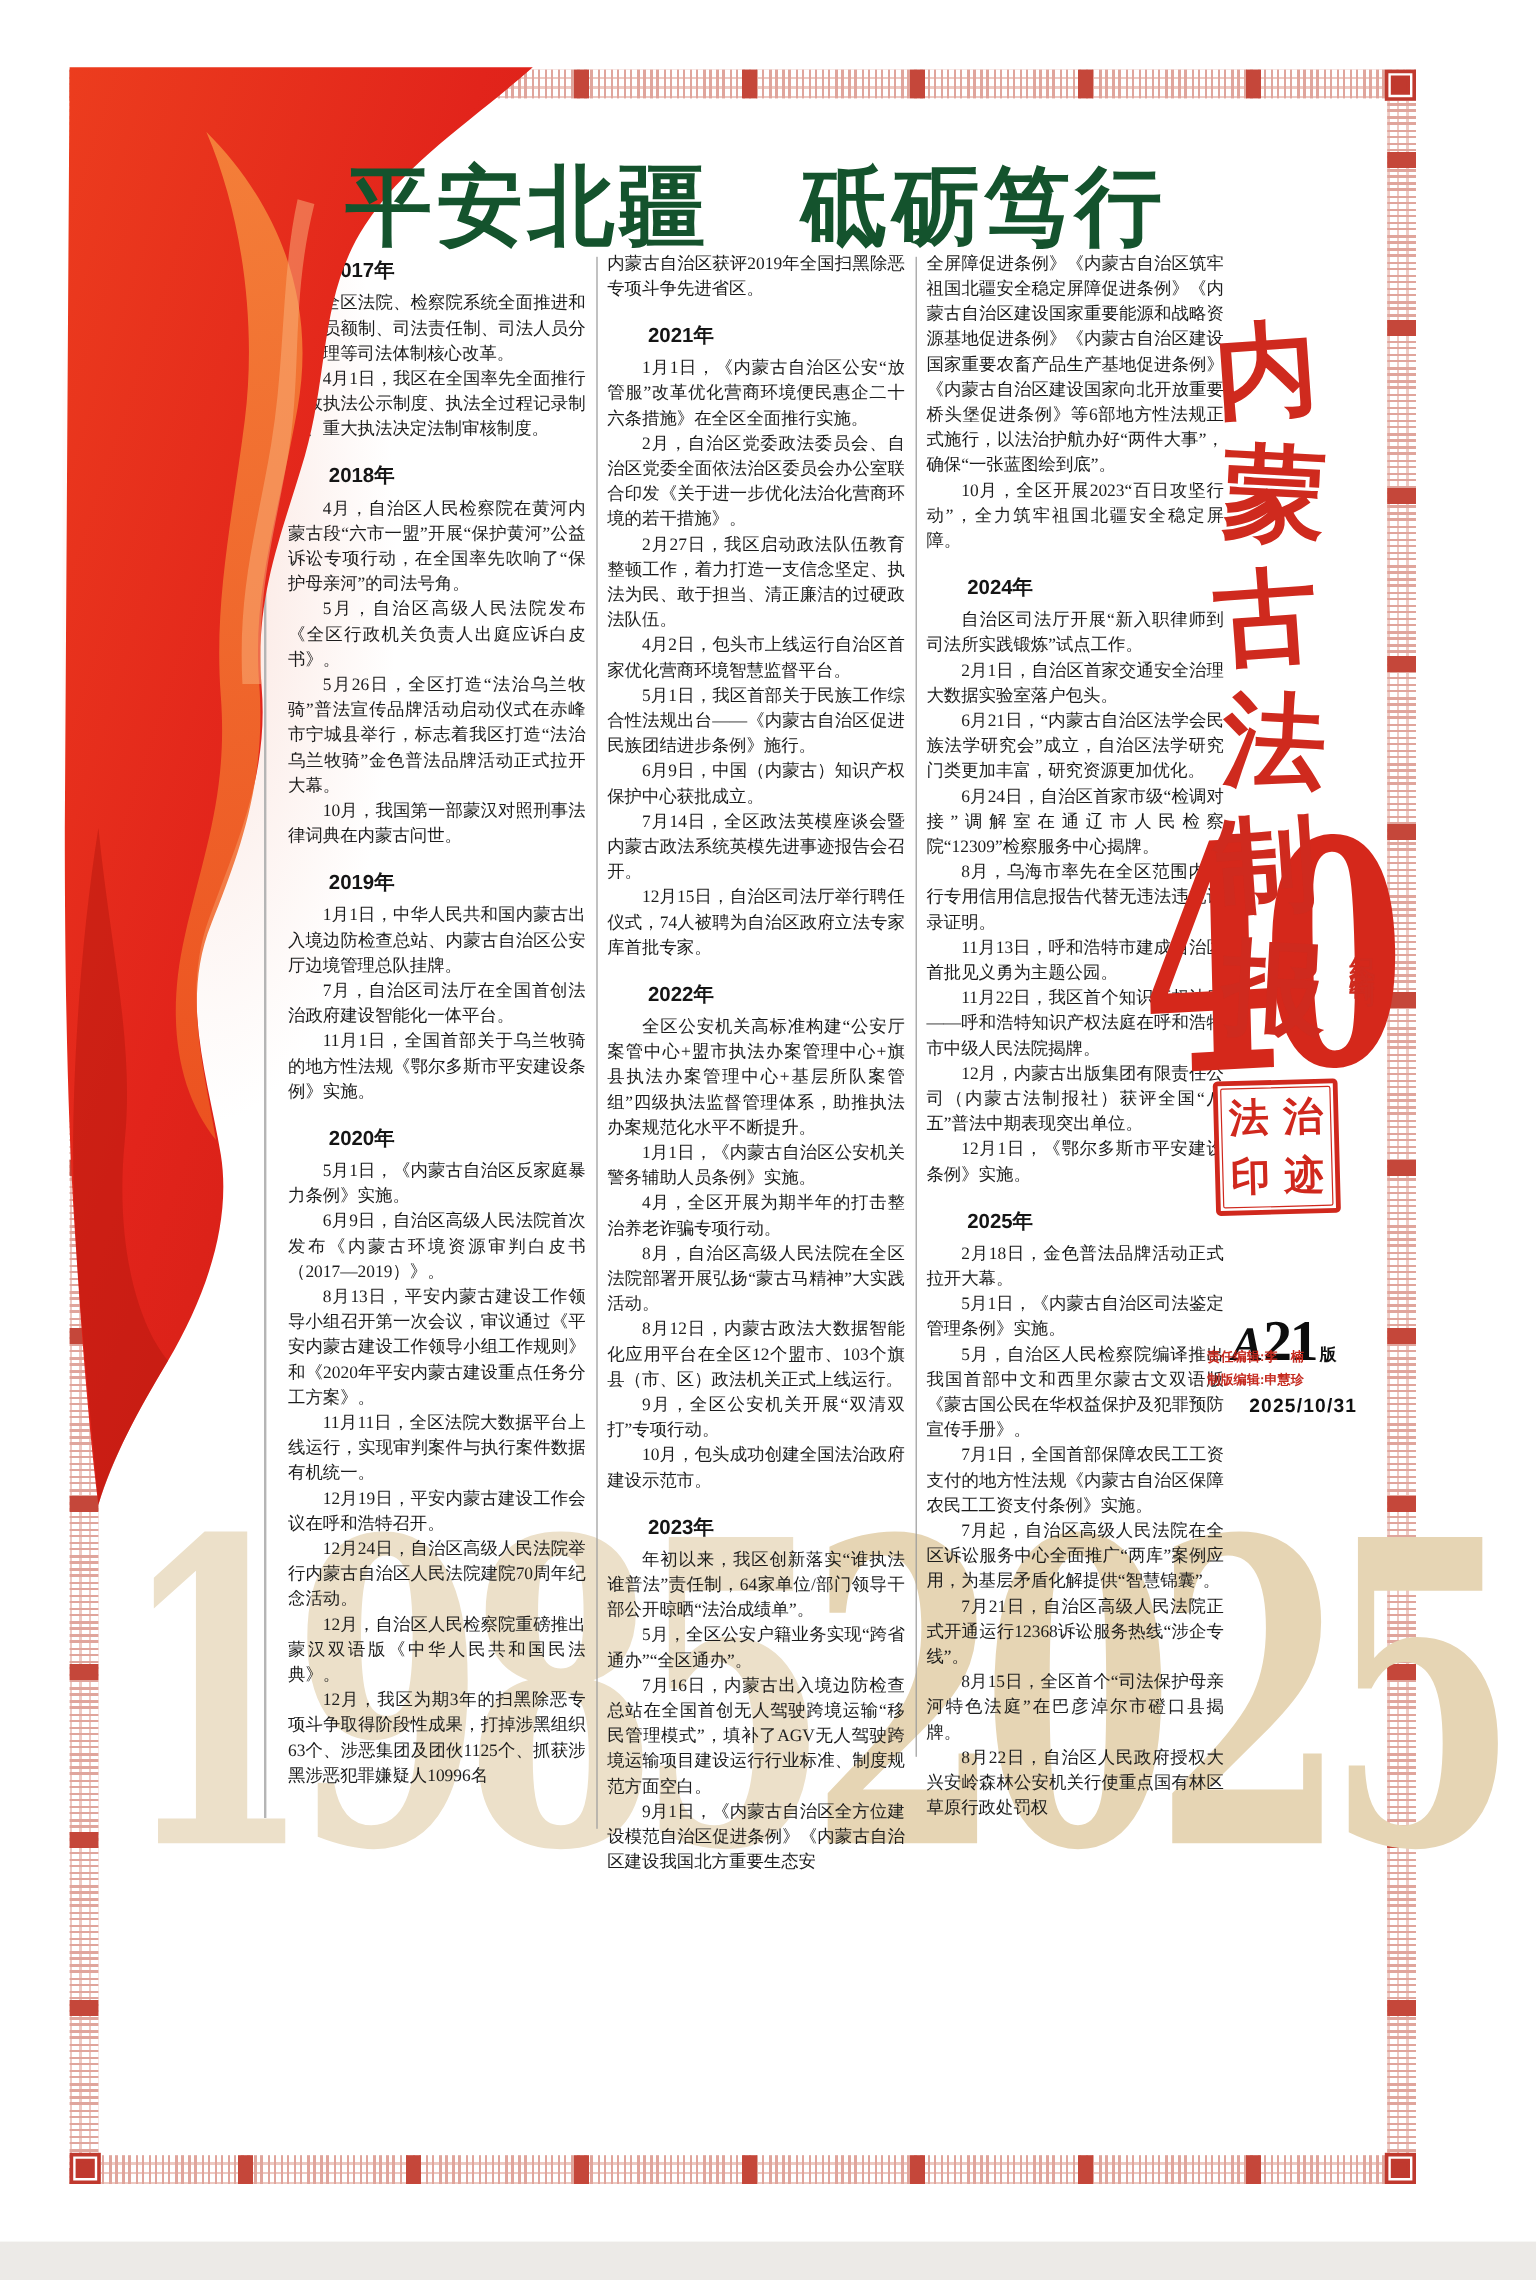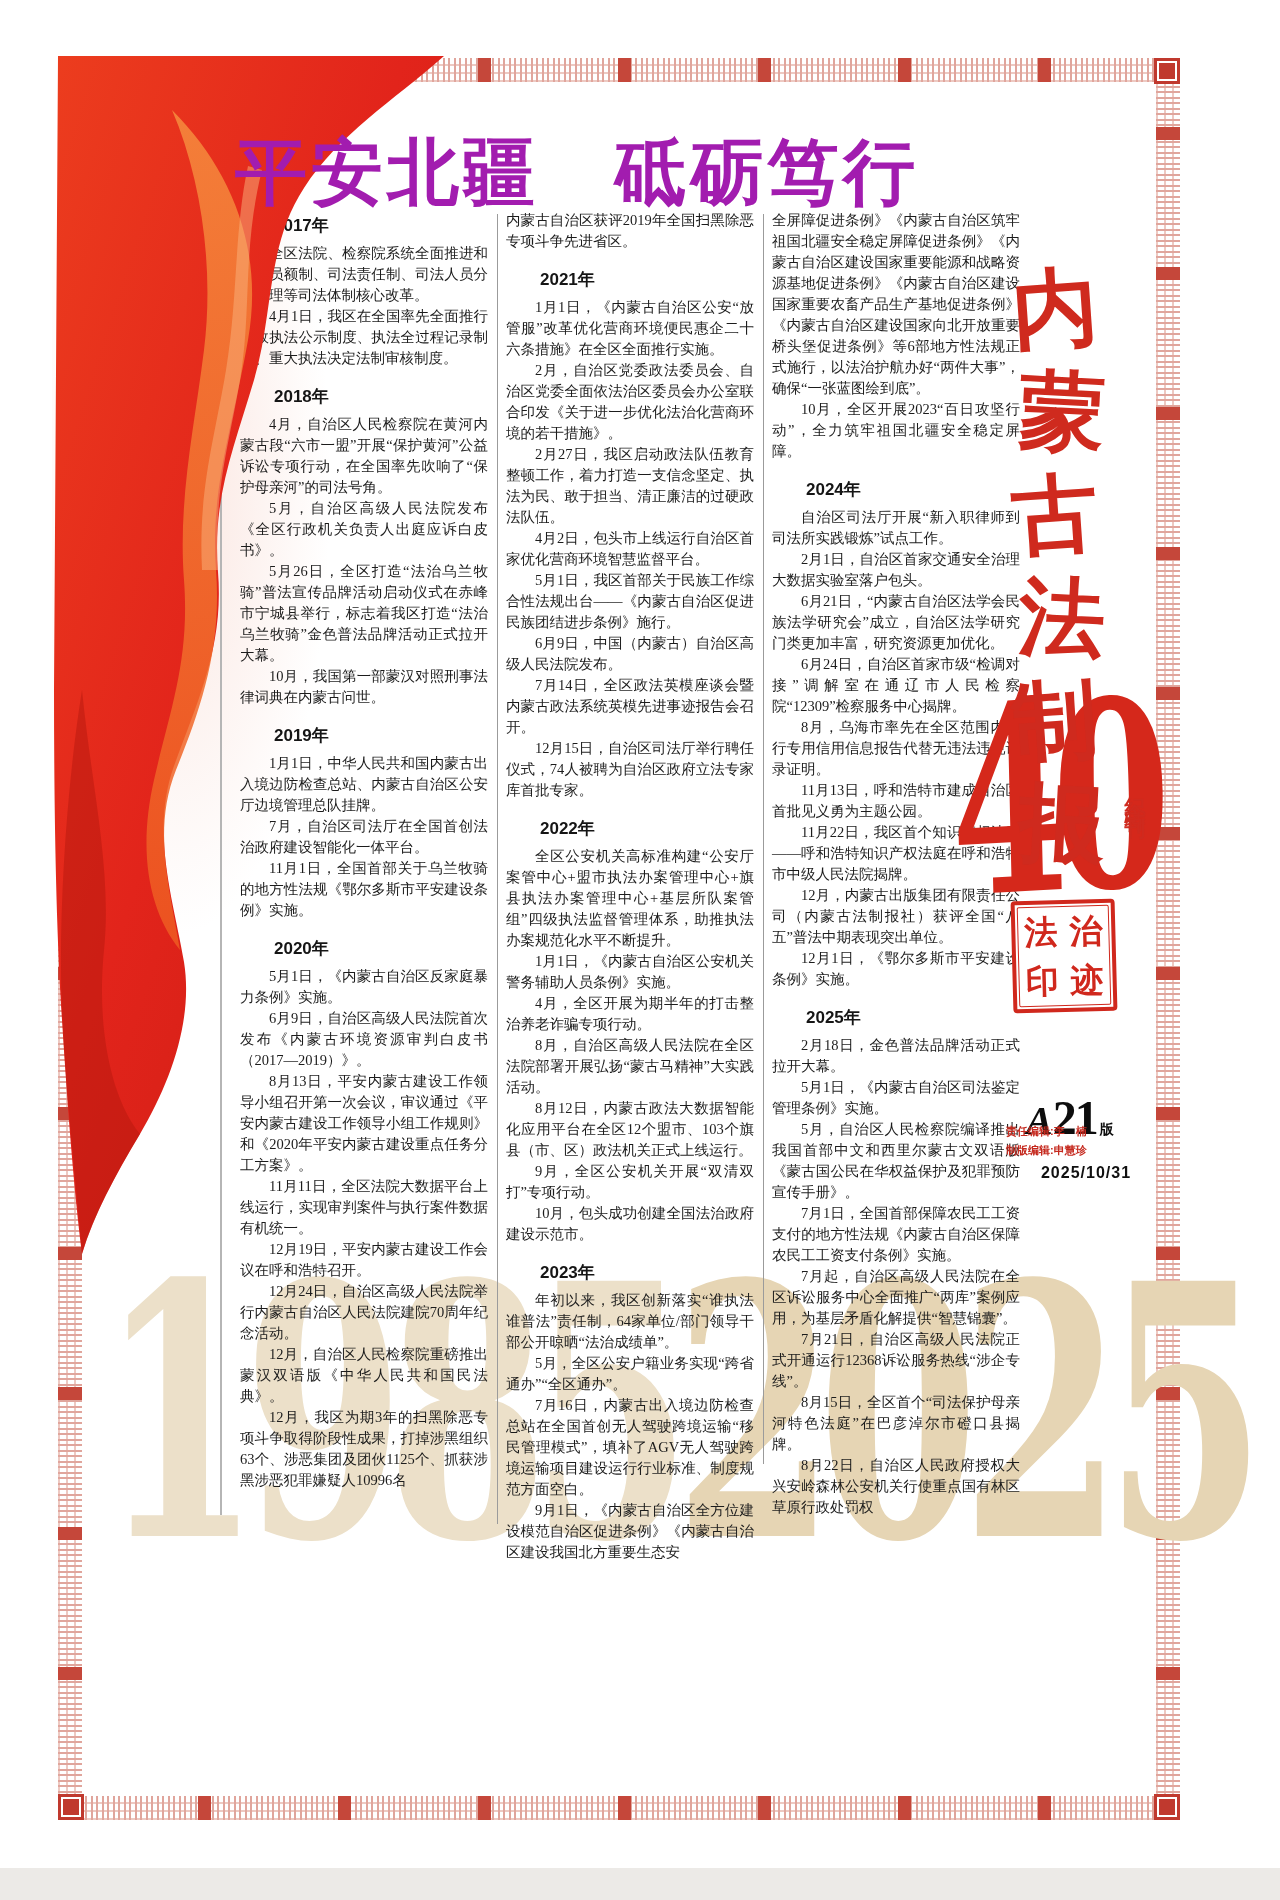--- a/index.html
+++ b/index.html
@@ -14,22 +14,22 @@
           repeating-linear-gradient(0deg,#edc9c2 0 2px,rgba(0,0,0,0) 2px 8px);}
   .fr-v{width:24px;height:1762px;top:58px;
         background-image:
           repeating-linear-gradient(0deg,#c5473a 0 13px,rgba(0,0,0,0) 13px 140px),
           repeating-linear-gradient(0deg,#e0a59c 0 2px,rgba(0,0,0,0) 2px 5px,#e0a59c 5px 7px,rgba(0,0,0,0) 7px 11px),
           repeating-linear-gradient(90deg,#edc9c2 0 2px,rgba(0,0,0,0) 2px 8px);}
   .fr-top{top:58px;} .fr-bot{top:1796px;} .fr-left{left:58px;} .fr-right{left:1156px;}
   .corner{position:absolute;width:26px;height:26px;background:#c0392e;
           box-shadow:inset 0 0 0 3px #c0392e, inset 0 0 0 5px #fff, inset 0 0 0 8px #c0392e;z-index:2;}
   
-  .title{position:absolute;left:235px;top:86px;width:790px;z-index:4;
-         font-size:72px;font-weight:bold;color:#a21caf;letter-spacing:4px;line-height:1.1;
+  .title{position:absolute;left:235px;top:86px;width:790px;text-align:center;z-index:4;
+         font-size:72px;font-weight:bold;color:#14532d;letter-spacing:4px;line-height:1.1;
          font-family:"Liberation Serif","DejaVu Serif",serif;}
   
   .cols{position:absolute;left:240px;top:210px;width:780px;display:flex;gap:18px;z-index:2;}
   .col{flex:1;min-width:0;}
   .col h3.year{margin:16px 0 6px;font-size:17px;font-weight:bold;color:#151515;text-indent:2em;
                font-family:"Liberation Sans","DejaVu Sans",sans-serif;}
   .col h3.year:first-child{margin-top:4px;}
   .col p{margin:0;font-size:14.5px;line-height:21px;color:#1c1c1c;text-align:justify;text-indent:2em;}
   .col p.cont{text-indent:0;}
   .vrule{position:absolute;width:1px;background:#9b9b9b;z-index:2;}
@@ -133,21 +133,21 @@
         <p class="p">12月，我区为期3年的扫黑除恶专项斗争取得阶段性成果，打掉涉黑组织63个、涉恶集团及团伙1125个、抓获涉黑涉恶犯罪嫌疑人10996名</p>
       </div>
     <div class="col">
         <p class="cont">内蒙古自治区获评2019年全国扫黑除恶专项斗争先进省区。</p>
         <h3 class="year">2021年</h3>
         <p class="p">1月1日，《内蒙古自治区公安“放管服”改革优化营商环境便民惠企二十六条措施》在全区全面推行实施。</p>
         <p class="p">2月，自治区党委政法委员会、自治区党委全面依法治区委员会办公室联合印发《关于进一步优化法治化营商环境的若干措施》。</p>
         <p class="p">2月27日，我区启动政法队伍教育整顿工作，着力打造一支信念坚定、执法为民、敢于担当、清正廉洁的过硬政法队伍。</p>
         <p class="p">4月2日，包头市上线运行自治区首家优化营商环境智慧监督平台。</p>
         <p class="p">5月1日，我区首部关于民族工作综合性法规出台——《内蒙古自治区促进民族团结进步条例》施行。</p>
-        <p class="p">6月9日，中国（内蒙古）自治区高级人民法院发布。</p>
+        <p class="p">6月9日，中国（内蒙古）知识产权保护中心获批成立。</p>
         <p class="p">7月14日，全区政法英模座谈会暨内蒙古政法系统英模先进事迹报告会召开。</p>
         <p class="p">12月15日，自治区司法厅举行聘任仪式，74人被聘为自治区政府立法专家库首批专家。</p>
         <h3 class="year">2022年</h3>
         <p class="p">全区公安机关高标准构建“公安厅案管中心+盟市执法办案管理中心+旗县执法办案管理中心+基层所队案管组”四级执法监督管理体系，助推执法办案规范化水平不断提升。</p>
         <p class="p">1月1日，《内蒙古自治区公安机关警务辅助人员条例》实施。</p>
         <p class="p">4月，全区开展为期半年的打击整治养老诈骗专项行动。</p>
         <p class="p">8月，自治区高级人民法院在全区法院部署开展弘扬“蒙古马精神”大实践活动。</p>
         <p class="p">8月12日，内蒙古政法大数据智能化应用平台在全区12个盟市、103个旗县（市、区）政法机关正式上线运行。</p>
         <p class="p">9月，全区公安机关开展“双清双打”专项行动。</p>
         <p class="p">10月，包头成功创建全国法治政府建设示范市。</p>

